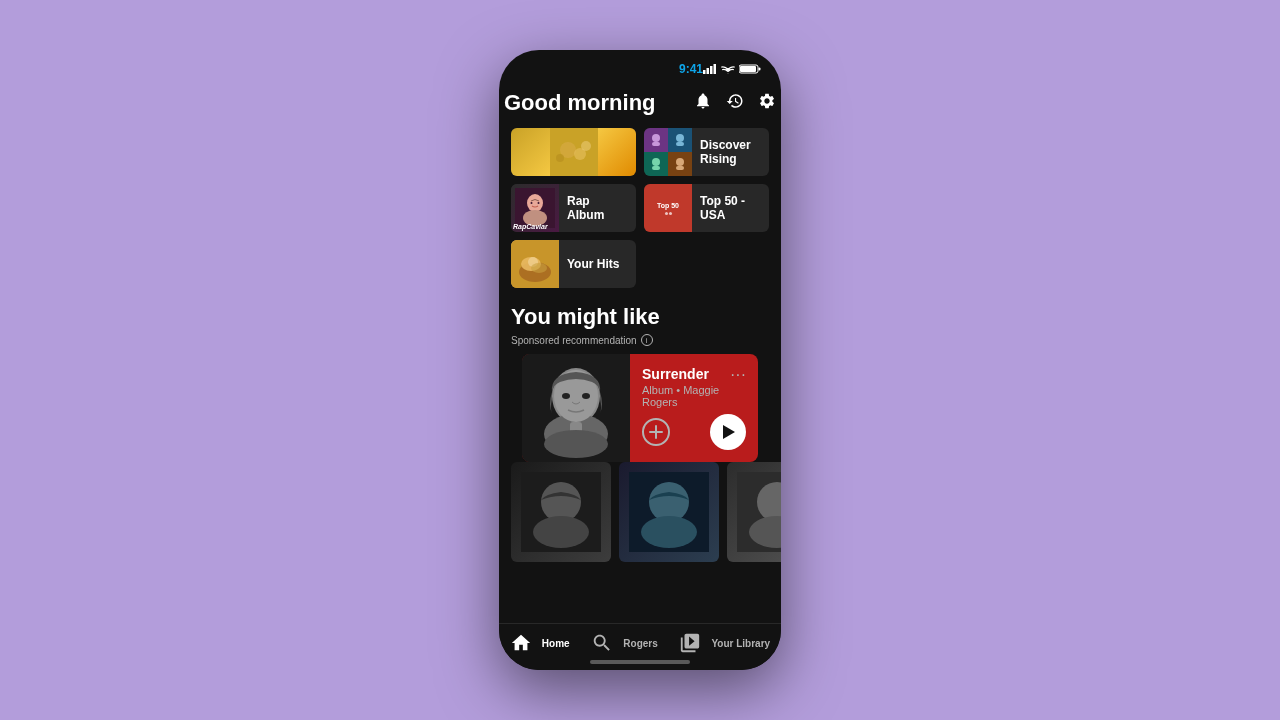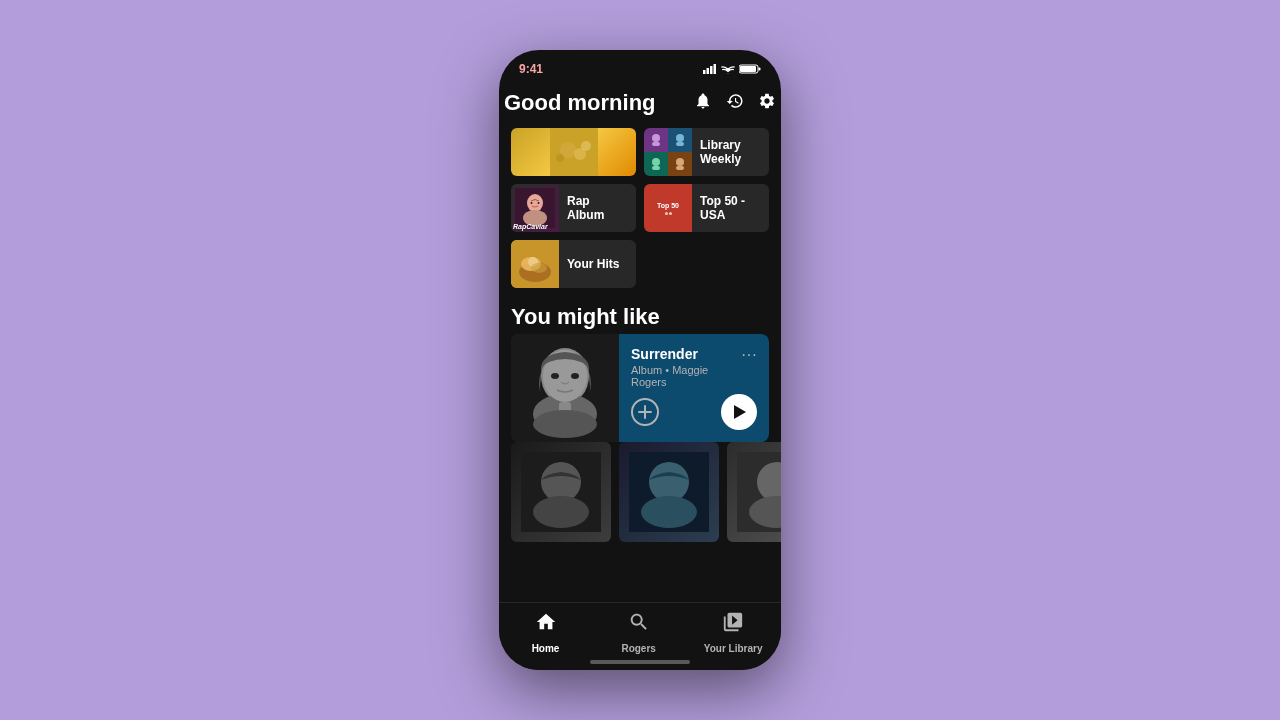--- a/index.html
+++ b/index.html
@@ -16,24 +16,24 @@
       width: 282px;
       height: 620px;
       background: #121212;
       border-radius: 40px;
       overflow: hidden;
       position: relative;
       box-shadow: 0 20px 60px rgba(0,0,0,0.5);
     }
     .status-bar {
       display: flex;
-      justify-content: space-between;
+      justify-content: flex-end;
       align-items: center;
       padding: 12px 20px 6px;
-      color: #fca5a5;
+      color: #0ea5e9;
       font-size: 12px;
       font-weight: 600;
     }
     .status-icons {
       display: flex;
       align-items: center;
       gap: 4px;
     }
     .header {
       display: flex;
@@ -130,22 +130,22 @@
       height: 12px;
       border-radius: 50%;
       border: 1px solid #b3b3b3;
       display: inline-flex;
       align-items: center;
       justify-content: center;
       font-size: 8px;
       color: #b3b3b3;
     }
     .recommendation-card {
-      margin: 0 12px;
-      background: #0c4a6e;
+      margin: 0 23px;
+      background: #b91c1c;
       border-radius: 8px;
       overflow: hidden;
       display: flex;
       align-items: stretch;
       height: 108px;
     }
     .rec-album-art {
       width: 108px;
       height: 108px;
       flex-shrink: 0;
@@ -270,21 +270,21 @@
       left: 0;
       right: 0;
       background: #121212;
       border-top: 1px solid #282828;
       display: flex;
       justify-content: space-around;
       padding: 8px 0 16px;
     }
     .nav-item {
       display: flex;
-      flex-direction: column;
+      flex-direction: row;
       align-items: center;
       gap: 10px;
       cursor: pointer;
       min-width: 56px;
     }
     .nav-icon {
       font-size: 20px;
       color: #fff;
     }
     .nav-label {
@@ -458,21 +458,21 @@
                 </svg>
             </div>
             <div class="discover-cell dc4">
               <svg width="14" height="14" viewBox="0 0 14 14">
                   <circle cx="7" cy="5" r="4" fill="#f0c090" opacity="0.8"></circle>
                   <rect x="3" y="9" width="8" height="4" rx="2" fill="#f0c090" opacity="0.8"></rect>
                 </svg>
             </div>
           </div>
         </div>
-        <span class="playlist-name">Library Weekly</span>
+        <span class="playlist-name">Discover Rising</span>
       </div>
 
       <div class="playlist-item">
         <div class="playlist-thumb thumb-rap">
           <svg width="40" height="40" viewBox="0 0 40 40">
             <rect width="40" height="40" fill="#3a1530"></rect>
             <ellipse cx="20" cy="15" rx="8" ry="9" fill="#e8a898"></ellipse>
             <ellipse cx="20" cy="30" rx="12" ry="8" fill="#c09080"></ellipse>
             <path d="M16 13 Q20 10 24 13" fill="none" stroke="#8b5e52" stroke-width="1"></path>
             <circle cx="16.5" cy="15" r="1" fill="#3a1530"></circle>
@@ -504,20 +504,24 @@
             <circle cx="22" cy="22" r="5" fill="#f0d090" opacity="0.8"></circle>
             <ellipse cx="28" cy="28" rx="8" ry="5" fill="#c8a040" opacity="0.6"></ellipse>
           </svg>
         </div>
         <span class="playlist-name">Your Hits</span>
       </div>
 
     </div>
 
     <div class="section-title">You might like</div>
+    <div class="sponsored-text">
+      <span>Sponsored recommendation</span>
+      <span class="info-icon">i</span>
+    </div>
 
     <div class="recommendation-card">
       <div class="rec-album-art">
         <svg class="face-svg" viewBox="0 0 108 108">
           <rect width="108" height="108" fill="#1a1a1a"></rect>
 
           <ellipse cx="54" cy="42" rx="24" ry="28" fill="#888"></ellipse>
           <ellipse cx="54" cy="80" rx="32" ry="20" fill="#666"></ellipse>
           <ellipse cx="54" cy="42" rx="22" ry="26" fill="#999"></ellipse>
 

